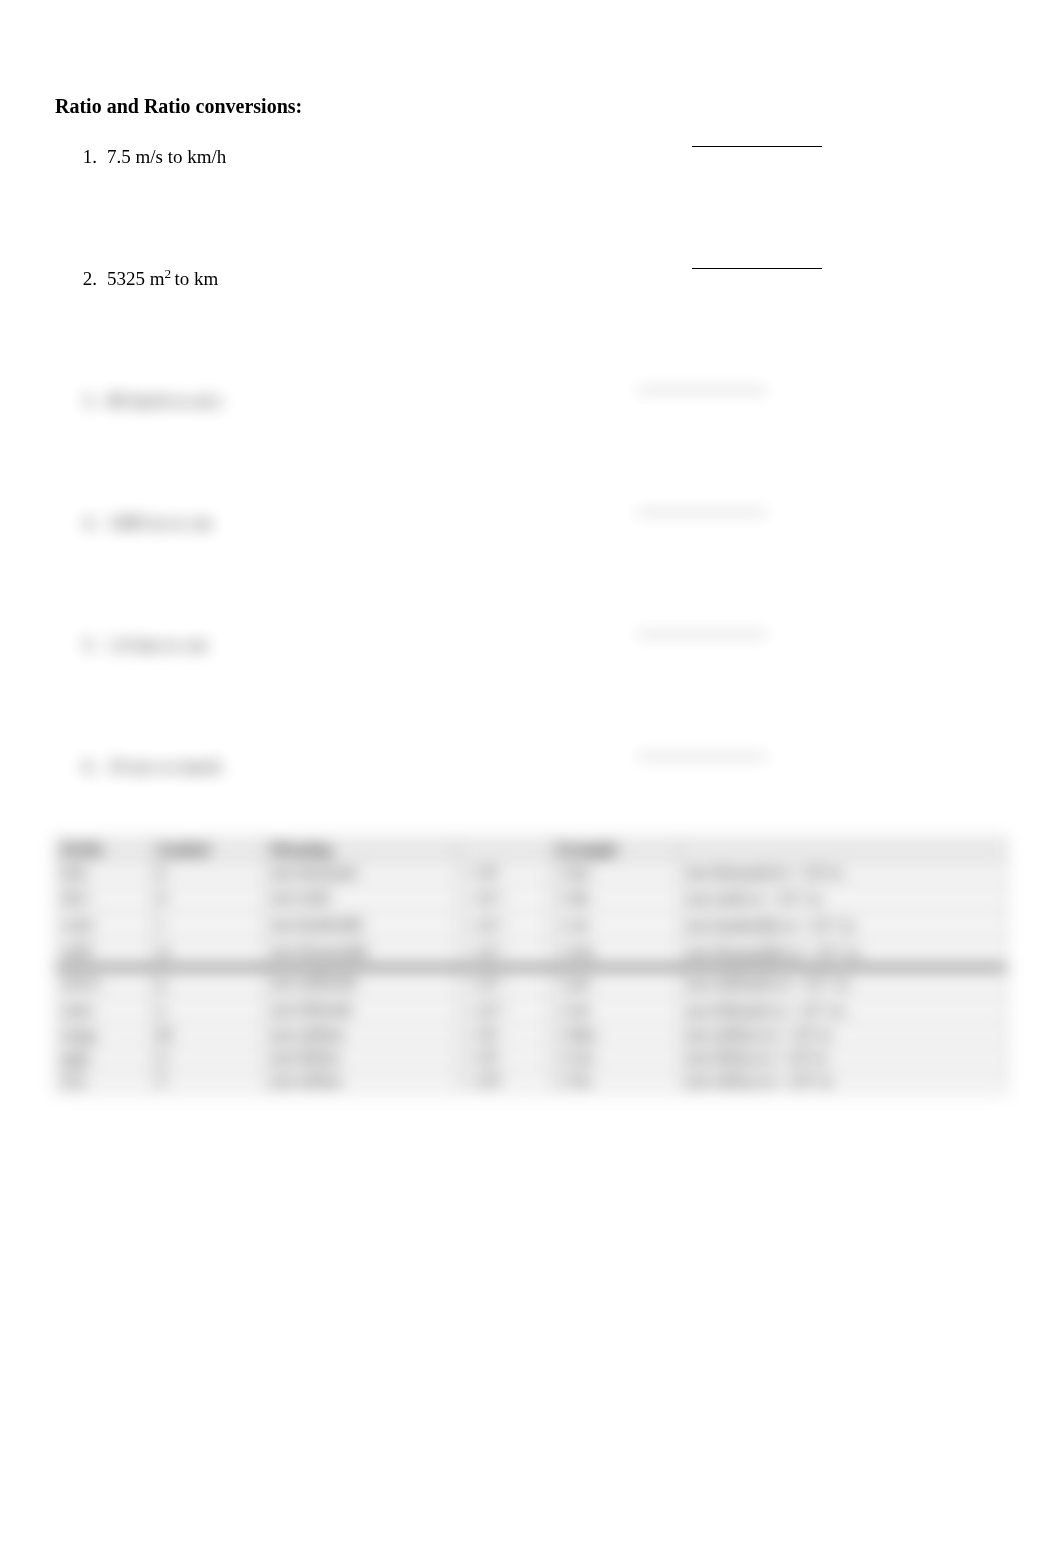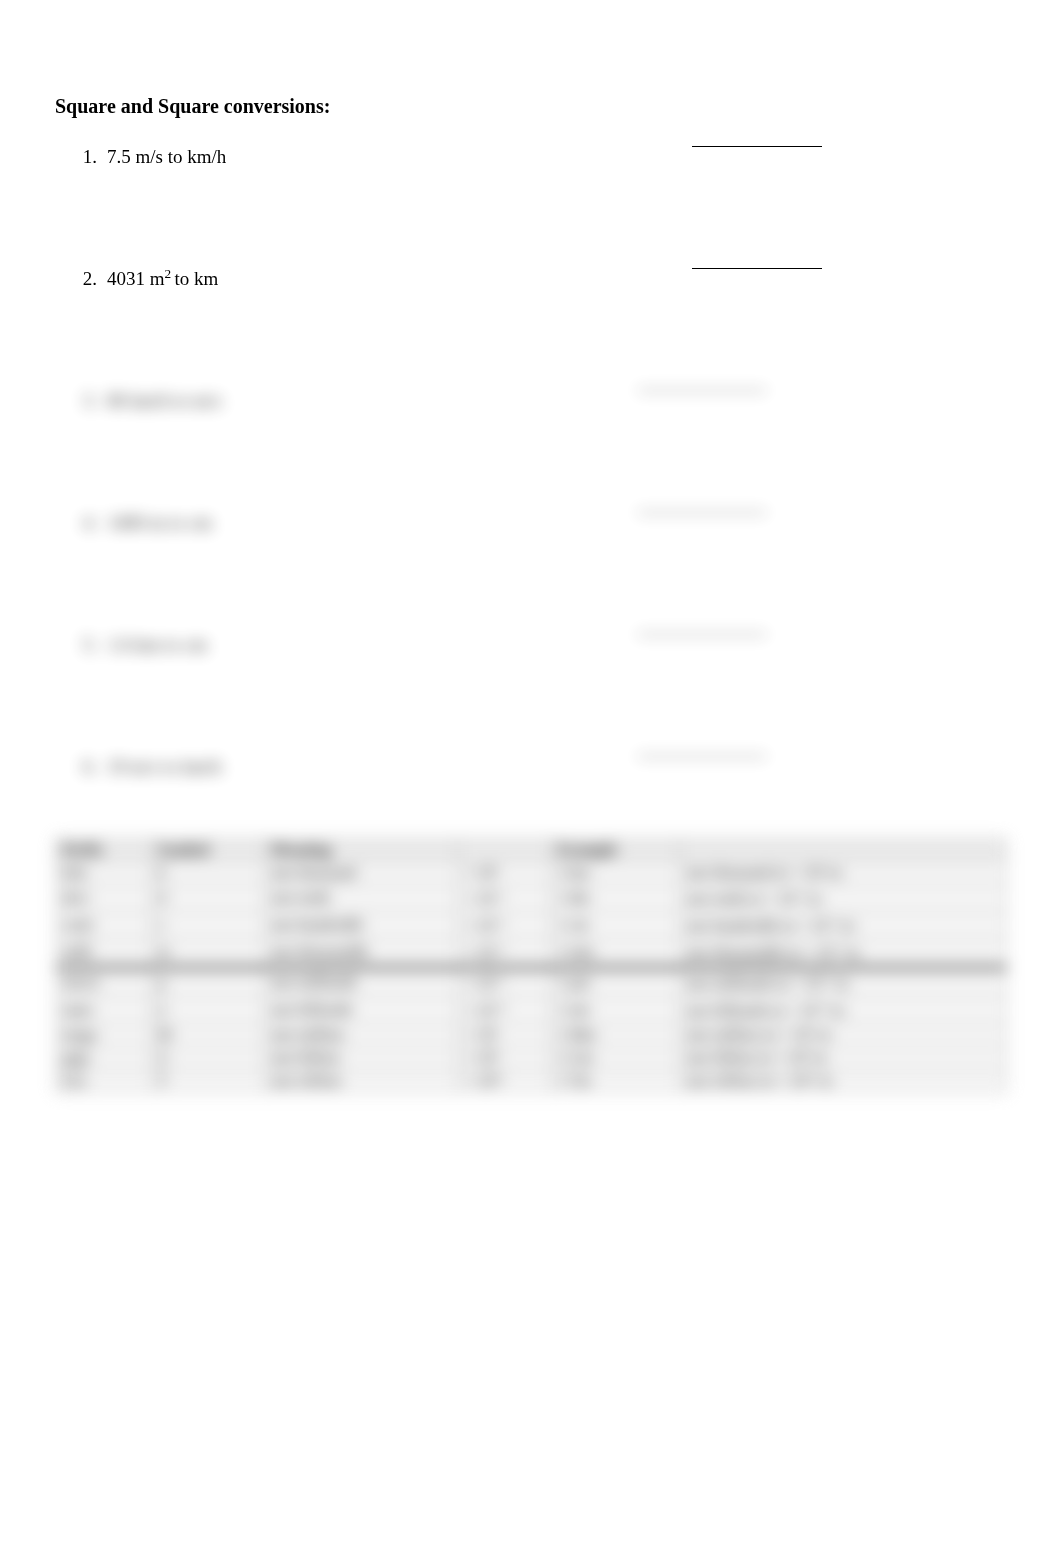--- a/index.html
+++ b/index.html
@@ -84,36 +84,36 @@
       background: #000;
       height: 4px;
       padding: 0;
       border: none;
     }
   </style>
 </head>
 <body>
 
 <div class="page">
-  <div class="heading">Square and Square conversions:</div>
+  <div class="heading">Ratio and Ratio conversions:</div>
 
   <ol class="question-list">
 
     <li class="question-item">
       <span class="question-number">1.</span>
       <span class="question-text">
         <span>7.5 m/s to km/h</span><span class="sup"></span><span></span>
       </span>
       <span class="answer-blank"></span>
     </li>
 
     <li class="question-item">
       <span class="question-number">2.</span>
       <span class="question-text">
-        <span>4031 m</span><span class="sup">2 </span><span>to km</span>
+        <span>5325 m</span><span class="sup">2 </span><span>to km</span>
       </span>
       <span class="answer-blank"></span>
     </li>
 
     <li class="question-item blur-section">
       <span class="question-number">3.</span>
       <span class="question-text">
         <span>80 km/h to m/s</span>
       </span>
       <span class="answer-blank"></span>

